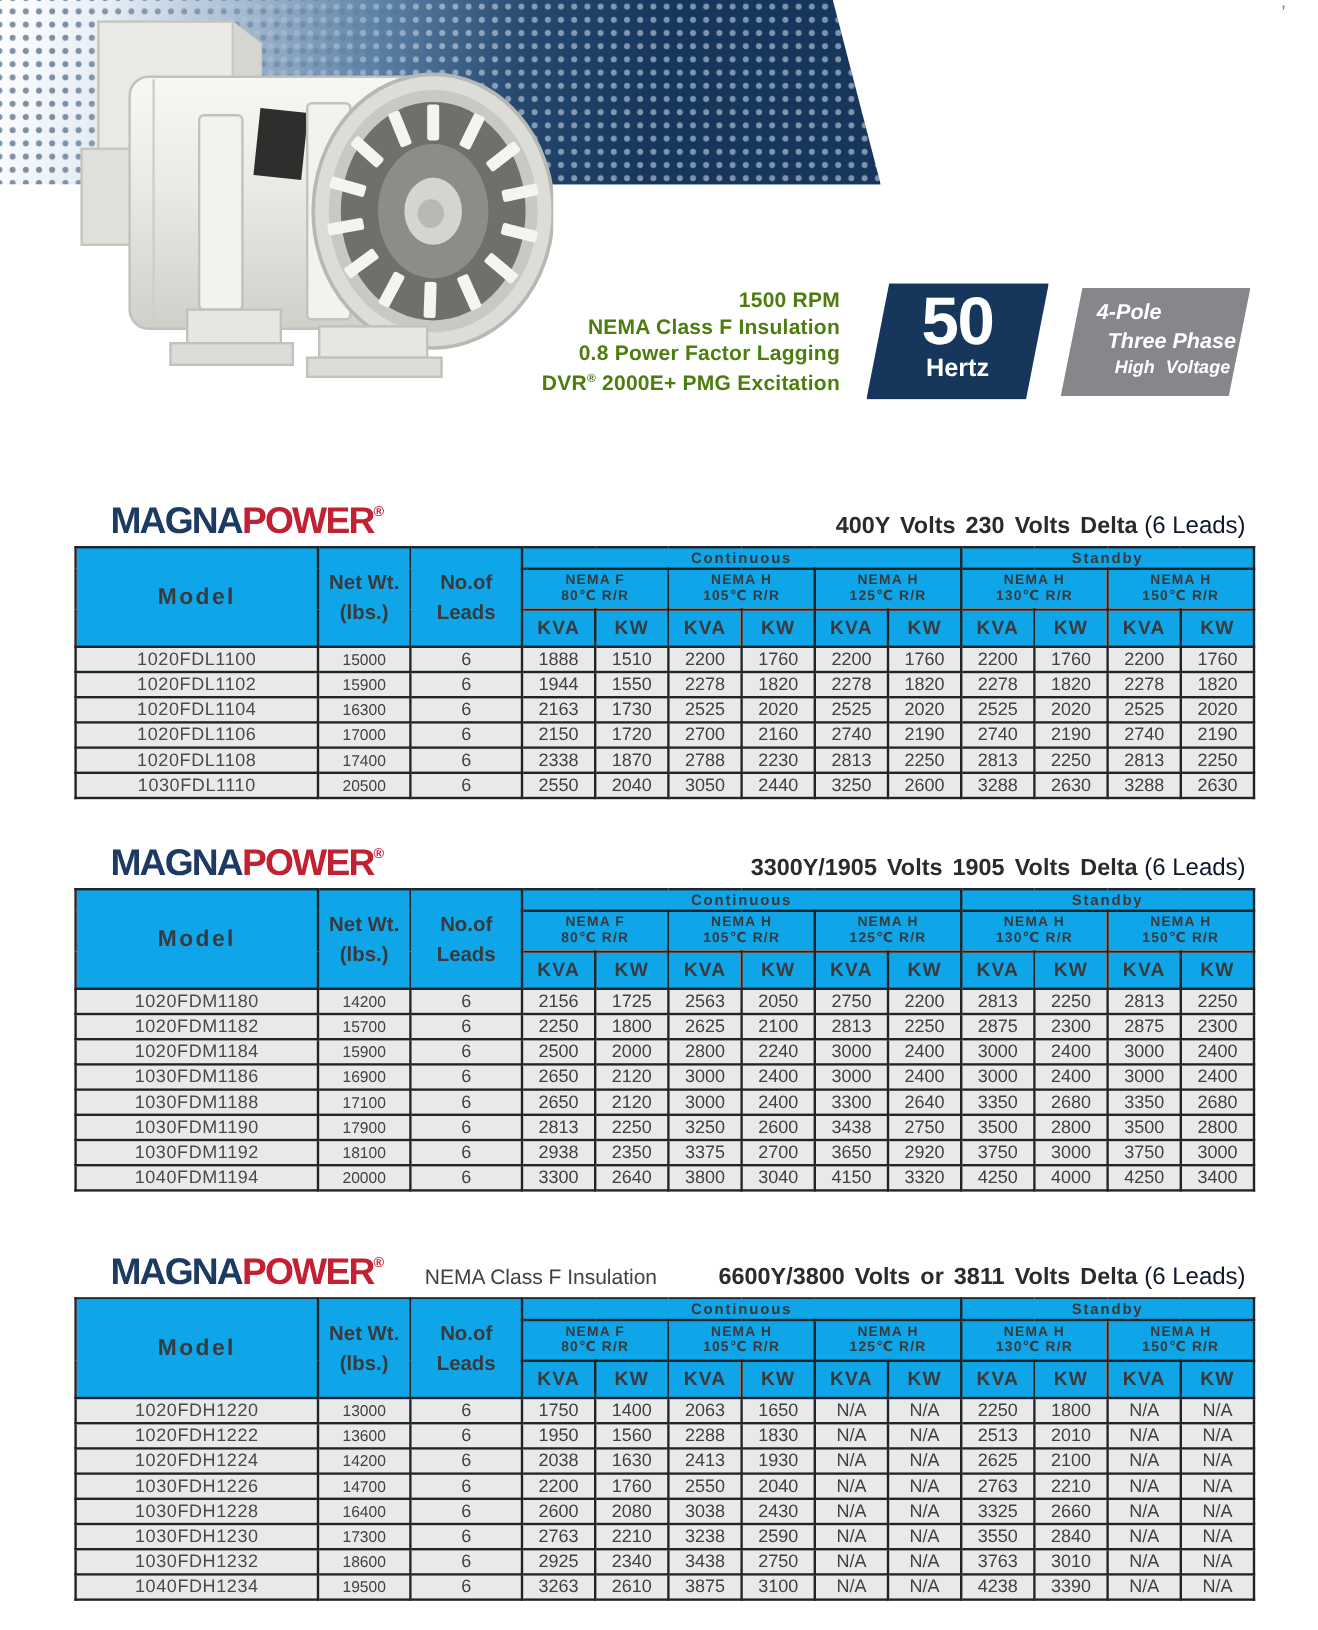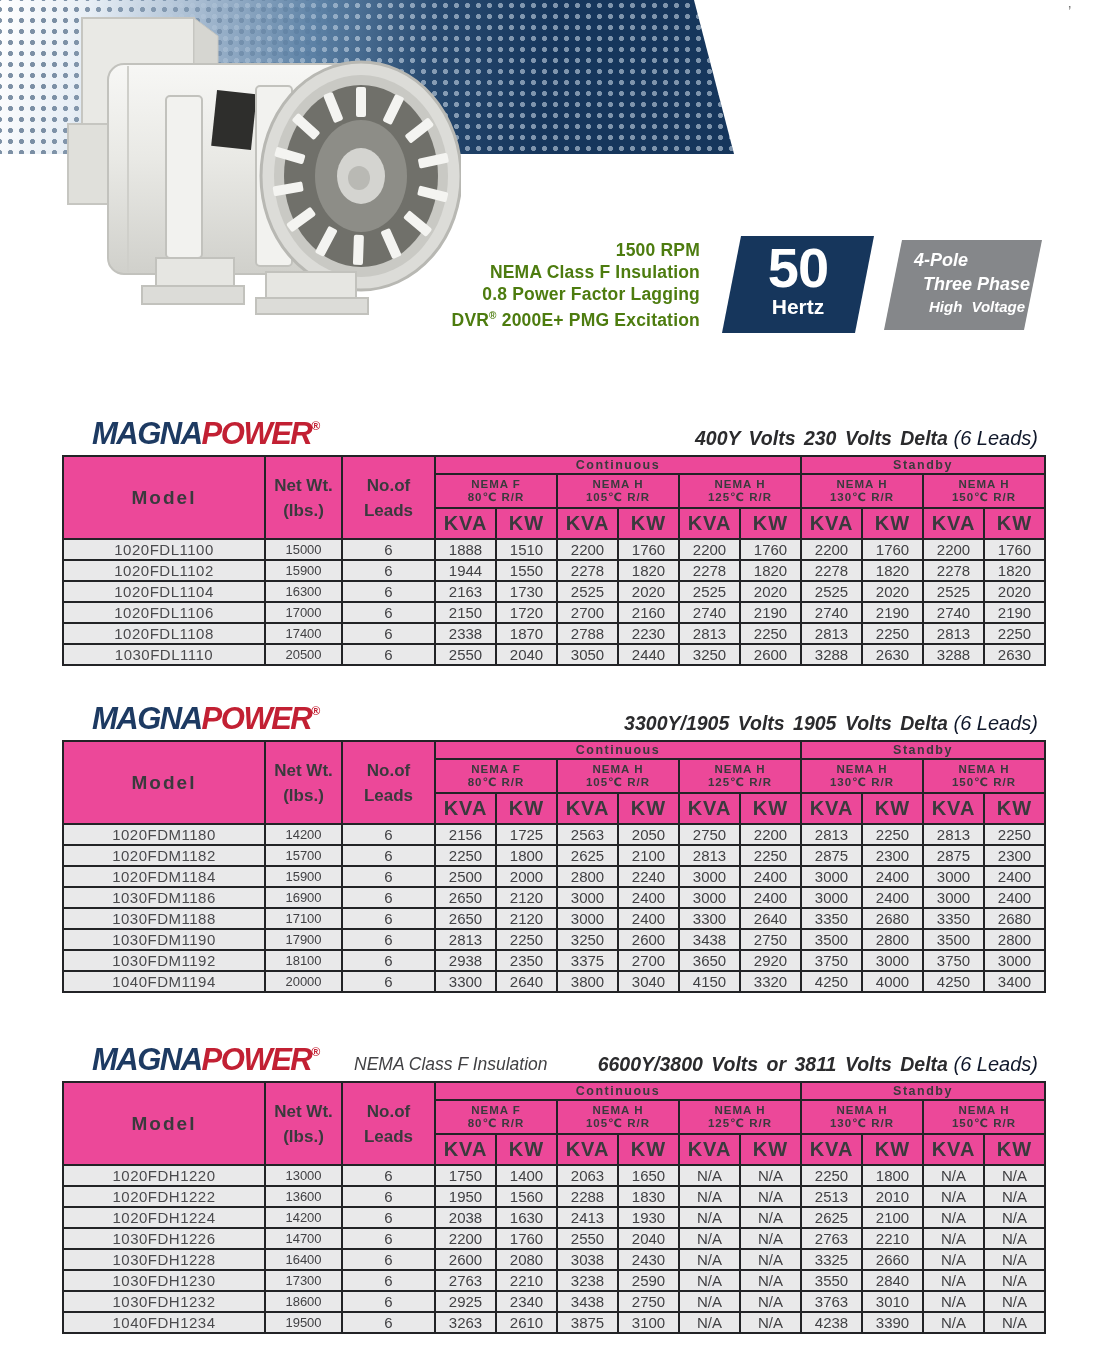--- a/index.html
+++ b/index.html
@@ -42,39 +42,39 @@
   .pole-l1 { font-size:18px; font-weight:bold; line-height:24px; }
   .pole-l2 { font-size:18px; font-weight:bold; line-height:24px; margin-left:9px; }
   .pole-l3 { font-size:15px; font-weight:bold; line-height:22px; margin-left:15px; word-spacing:5px; }
 
   .corner-mark { position:absolute; left:1068px; top:2px; color:#777; font-size:15px; }
 
   
   .block { position:absolute; left:62px; width:982px; }
   #b1 { top:410px; } #b2 { top:695px; } #b3 { top:1036px; }
 
-  .brand-row { position:relative; height:43px; margin-bottom:2px;font-style:italic; }
+  .brand-row { position:relative; height:43px; margin-bottom:2px; }
   .logo { position:absolute; left:30px; bottom:1px; font-size:31px; font-weight:bold;
     letter-spacing:-1.5px; white-space:nowrap; }
   .lg-magna { color:#1d3a62; }
   .lg-power { color:#c22033; }
   .lg-reg { color:#c22033; font-size:12px; font-weight:bold; vertical-align:14px; letter-spacing:0; }
   .pre-note { position:absolute; left:292px; bottom:4px; font-size:17.5px; color:#414144; }
   .tbl-title { position:absolute; right:6px; bottom:3px; white-space:nowrap; }
   .t-bold { font-size:19.5px; font-weight:bold; color:#2b2b2d; word-spacing:3px; }
   .t-note { font-size:20px; color:#0f172a; }
 
   table.spec { border-collapse:collapse; table-layout:fixed; width:982px; }
   table.spec th, table.spec td { border:2px solid #222326; overflow:hidden; }
-  thead th { background:#ec4899; color:#3a3a3d; text-align:center; font-weight:bold; }
+  thead th { background:#0ea5e9; color:#3a3a3d; text-align:center; font-weight:bold; }
   .h-model { font-size:19px; letter-spacing:2px; }
   .h-two   { font-size:17px; line-height:25px; }
   .h-cs    { font-size:12.5px; letter-spacing:1.5px; height:18px; }
   .h-nema  { height:34px; font-size:11.5px; line-height:13px; letter-spacing:1px; }
-  .h-unit  { height:31px; font-size:20px; letter-spacing:1px; }
+  .h-unit  { height:31px; font-size:16px; letter-spacing:1px; }
   tbody td { background:#e9e9ea; text-align:center; font-size:15px; color:#414144;
     height:21px; padding:0; }
   tbody td.model { letter-spacing:0.5px; color:#4a4a4d; }
   tbody td.small { font-size:13px; }
 </style>
 </head>
 <body>
 
 <div class="sheet">
 

